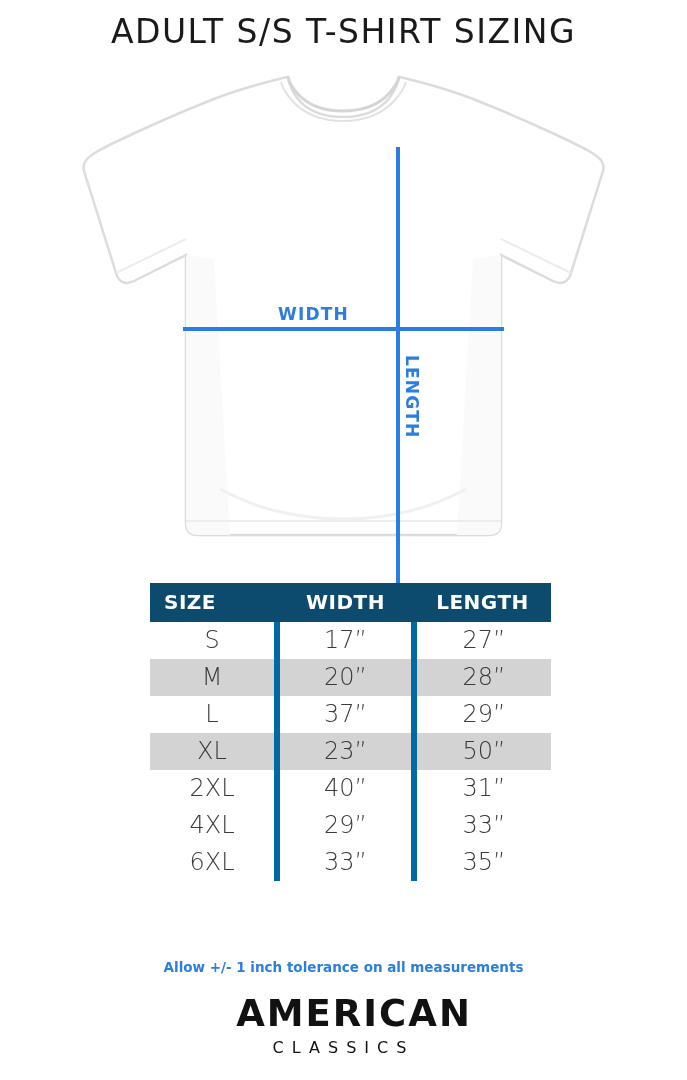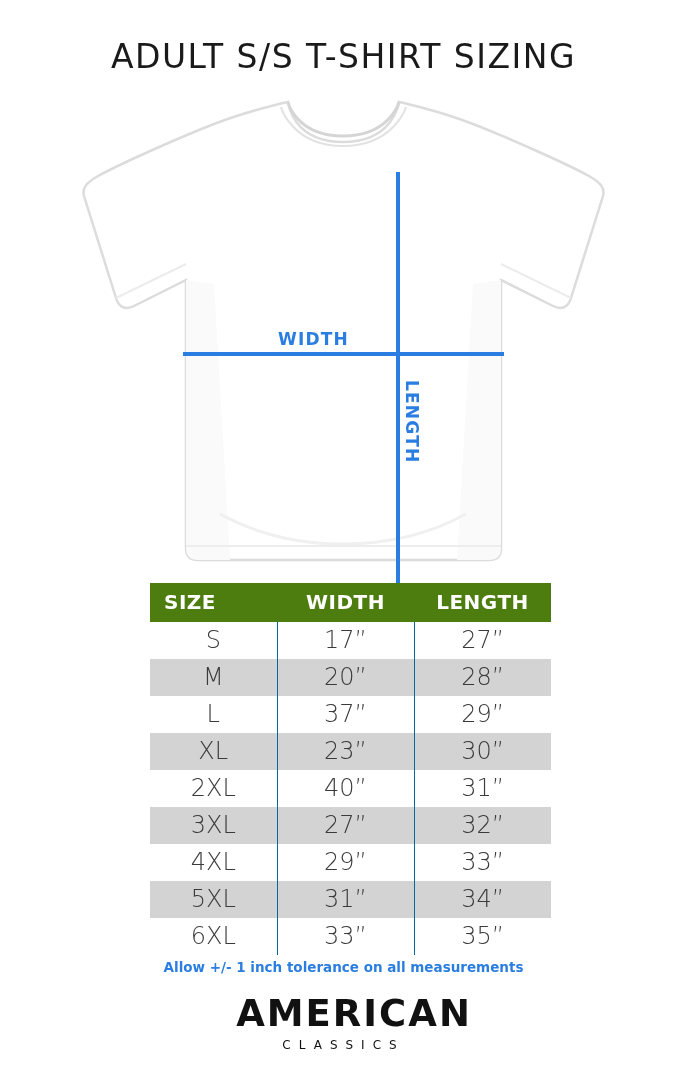--- a/index.html
+++ b/index.html
@@ -16,21 +16,21 @@
     overflow: hidden;
   }
 
   
   .title {
     text-align: center;
     font-size: 33px;
     letter-spacing: 1.5px;
     font-weight: 400;
     color: #1a1a1a;
-    margin: 37px 0 0 0;
+    margin: 12px 0 0 0;
     font-family: "DejaVu Sans", sans-serif;
   }
 
   
   .shirt-area {
     position: relative;
     width: 687px;
     height: 500px;
     margin-top: 8px;
   }
@@ -84,41 +84,41 @@
     left: 150px;
     top: 583px;
     width: 387px;
   }
   table.size-table {
     border-collapse: collapse;
     width: 387px;
     table-layout: fixed;
   }
   table.size-table th {
-    background: #4d7c0f;
+    background: #0c4a6e;
     color: #ffffff;
     font-size: 20px;
     font-weight: bold;
     padding: 7px 0 8px 0;
     letter-spacing: 0.5px;
     font-family: "DejaVu Sans", sans-serif;
   }
   table.size-table th.col-size {
     text-align: left;
     padding-left: 14px;
     width: 113px;
   }
   table.size-table th.col-width { width: 137px; }
   table.size-table th.col-length { width: 137px; }
   table.size-table td {
     text-align: center;
     font-size: 24px;
     color: #3a3a3a;
     padding: 4px 0 5px 0;
-    border-left: 1px solid #0369a1;
+    border-left: 6px solid #0369a1;
     font-family: "DejaVu Sans", sans-serif;
     font-weight: 300;
   }
   table.size-table td:first-child { border-left: none; }
   table.size-table tr.row-odd td { background: #ffffff; }
   table.size-table tr.row-even td { background: #d3d3d3; }
 
   .tolerance {
     position: absolute;
     left: 0;
@@ -141,21 +141,21 @@
   }
   .brand-main {
     font-size: 37px;
     font-weight: bold;
     letter-spacing: 2px;
     color: #111111;
     font-family: "DejaVu Sans", sans-serif;
     padding-left: 21px;
   }
   .brand-sub {
-    font-size: 12px;
+    font-size: 16px;
     letter-spacing: 8px;
     color: #111111;
     margin-top: 3px;
     font-family: "DejaVu Sans", sans-serif;
   }
 </style>
 </head>
 <body>
 
 <h1 class="title">ADULT S/S T-SHIRT SIZING</h1>
@@ -225,41 +225,31 @@
         <td>28”</td>
       </tr>
       <tr class="row-odd">
         <td>L</td>
         <td>37”</td>
         <td>29”</td>
       </tr>
       <tr class="row-even">
         <td>XL</td>
         <td>23”</td>
-        <td>30”</td>
+        <td>50”</td>
       </tr>
       <tr class="row-odd">
         <td>2XL</td>
         <td>40”</td>
         <td>31”</td>
       </tr>
-      <tr class="row-even">
-        <td>3XL</td>
-        <td>27”</td>
-        <td>32”</td>
-      </tr>
       <tr class="row-odd">
         <td>4XL</td>
         <td>29”</td>
         <td>33”</td>
-      </tr>
-      <tr class="row-even">
-        <td>5XL</td>
-        <td>31”</td>
-        <td>34”</td>
       </tr>
       <tr class="row-odd">
         <td>6XL</td>
         <td>33”</td>
         <td>35”</td>
       </tr>
     </tbody>
   </table>
 </div>
 

